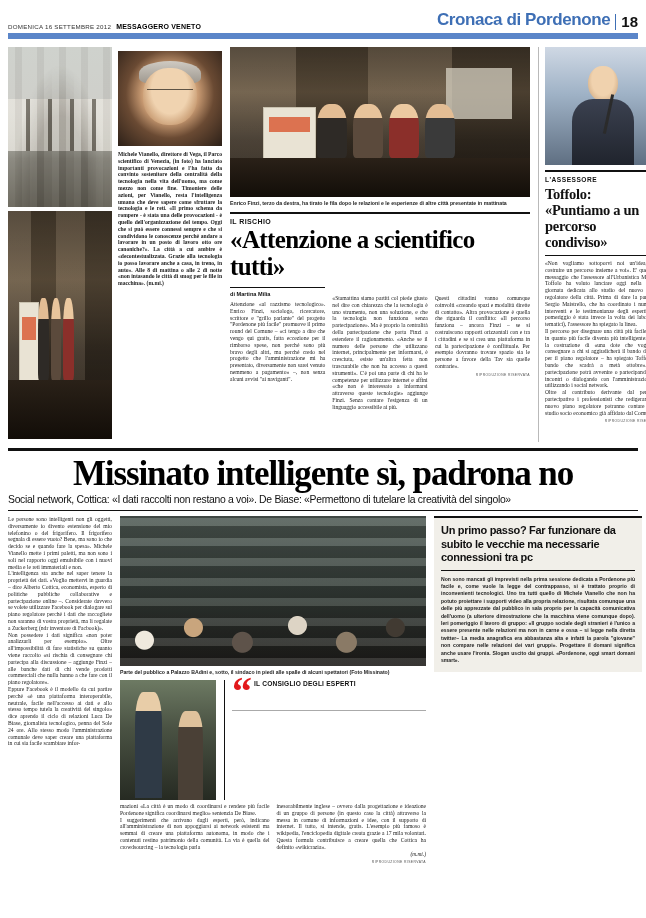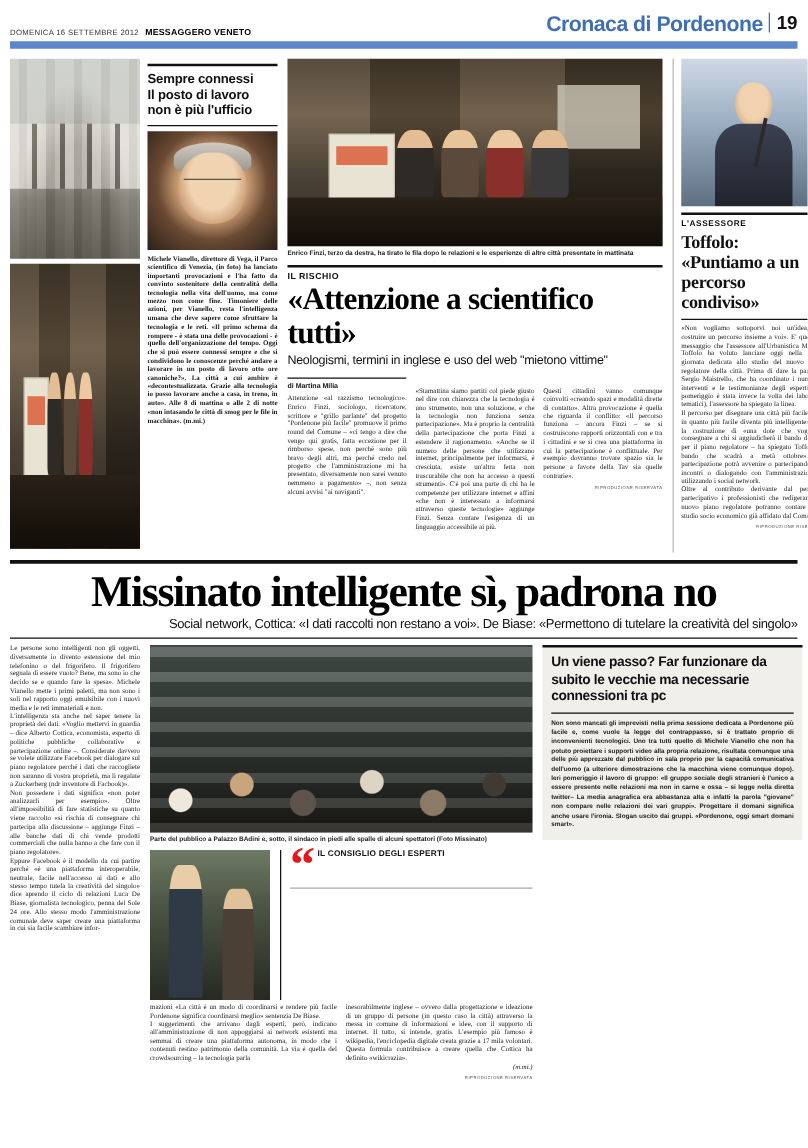--- a/index.html
+++ b/index.html
@@ -11,21 +11,21 @@
     overflow:hidden;
     position:relative;
   }
   .page{position:relative;width:646px;height:918px;box-sizing:border-box;padding:0 8px;}
 
   
   .masthead{display:flex;align-items:flex-end;justify-content:space-between;padding-top:10px;}
   .mast-left{font-family:"Liberation Sans",sans-serif;font-size:6.2px;letter-spacing:.25px;color:#333;display:flex;align-items:baseline;gap:5px;}
   .mast-date{font-weight:400;}
   .mast-paper{font-weight:bold;font-size:7px;letter-spacing:.2px;color:#000;}
-  .mast-right{display:flex;align-items:flex-start;gap:5px;margin-left:28px;}
+  .mast-right{display:flex;align-items:flex-end;gap:5px;margin-left:28px;}
   .mast-section{font-family:"Liberation Sans",sans-serif;font-weight:bold;font-size:17px;color:#3e6fb5;letter-spacing:-.4px;}
   .mast-divider{width:1px;height:16px;background:#3e6fb5;}
   .mast-pageno{font-family:"Liberation Sans",sans-serif;font-weight:bold;font-size:15px;color:#111;}
   .mast-rule{height:6px;background:#5b86c9;margin-top:3px;}
 
   
   .top{display:flex;margin-top:8px;height:395px;}
 
   .col-a{width:104px;flex:none;}
   .col-b{width:104px;flex:none;margin-left:6px;}
@@ -126,21 +126,21 @@
   .tag-right{font-family:"Liberation Sans",sans-serif;font-size:3.4px;letter-spacing:.4px;color:#555;text-align:right;margin-top:3px;}
 
   
   .ass-kicker{font-family:"Liberation Sans",sans-serif;font-weight:bold;font-size:6.6px;letter-spacing:.5px;margin-top:4px;}
   .ass-head{font-family:"Liberation Serif",serif;font-weight:bold;font-size:14.5px;line-height:16px;margin-top:3px;letter-spacing:-.3px;}
   .ass-rule{border-top:2.5px solid #111;}
 
   
   .big-sep{border-top:3px solid #111;margin-top:6px;}
   .mega{font-family:"Liberation Serif",serif;font-weight:bold;font-size:35px;line-height:37px;letter-spacing:-1.1px;margin-top:4px;text-align:center;color:#000;}
-  .mega-sub{font-family:"Liberation Sans",sans-serif;font-size:10.4px;line-height:12px;margin-top:2px;letter-spacing:-.3px;color:#111;text-align:right;}
+  .mega-sub{font-family:"Liberation Sans",sans-serif;font-size:10.4px;line-height:12px;margin-top:2px;letter-spacing:-.3px;color:#111;text-align:left;}
   .mega-rule{height:1px;background:#111;margin-top:4px;}
 
   
   .bottom{display:flex;margin-top:5px;}
   .bcol-a{width:104px;flex:none;}
   .bmid{width:306px;flex:none;margin-left:8px;}
   .bcol-d{width:208px;flex:none;margin-left:8px;}
 
   .quotebox{border-left:1px solid #111;padding-left:7px;}
   .qmark{color:#e2181b;font-family:"Liberation Serif",serif;font-weight:bold;font-size:40px;line-height:24px;letter-spacing:-3px;}
@@ -160,21 +160,21 @@
 <div class="page">
 
   <div class="masthead">
     <div class="mast-left">
       <span class="mast-date">DOMENICA 16 SETTEMBRE 2012</span>
       <span class="mast-paper">MESSAGGERO VENETO</span>
     </div>
     <div class="mast-right">
       <span class="mast-section">Cronaca di Pordenone</span>
       <span class="mast-divider"></span>
-      <span class="mast-pageno">19</span>
+      <span class="mast-pageno">18</span>
     </div>
   </div>
   <div class="mast-rule"></div>
 
   <div class="top">
 
     <div class="col-a">
       <div class="photo ph-piazza">
         <div class="arches"></div>
         <div class="crowd"></div>
@@ -183,25 +183,20 @@
         <div class="wall"></div>
         <div class="banner"></div>
         <div class="person p1"></div>
         <div class="person p2"></div>
         <div class="person p3"></div>
         <div class="table"></div>
       </div>
     </div>
 
     <div class="col-b">
-      <div class="kicker-box">
-        <div class="kicker-title" style="white-space:pre-line;">Sempre connessi
-Il posto di lavoro
-non è più l'ufficio</div>
-      </div>
       <div class="photo ph-vianello">
         <div class="hair"></div>
         <div class="face"></div>
         <div class="glasses"></div>
       </div>
       <div class="body-txt bold" style="margin-top:5px;">Michele Vianello, direttore di Vega, il Parco scientifico di Venezia, (in foto) ha lanciato importanti provocazioni e l'ha fatto da convinto sostenitore della centralità della tecnologia nella vita dell'uomo, ma come mezzo non come fine. Timoniere delle azioni, per Vianello, resta l'intelligenza umana che deve sapere come sfruttare la tecnologia e le reti. «Il primo schema da rompere - è stata una delle provocazioni - è quello dell'organizzazione del tempo. Oggi che si può essere connessi sempre e che si condividono le conoscenze perché andare a lavorare in un posto di lavoro otto ore canoniche?». La città a cui ambire è «decontestualizzata. Grazie alla tecnologia io posso lavorare anche a casa, in treno, in auto». Alle 8 di mattina o alle 2 di notte «non intasando le città di smog per le file in macchina». (m.mi.)</div>
     </div>
 
     <div class="col-c">
       <div class="photo ph-conf">
@@ -212,21 +207,20 @@
         <div class="person p2"></div>
         <div class="person p3"></div>
         <div class="person p4"></div>
         <div class="table"></div>
       </div>
       <div class="caption">Enrico Finzi, terzo da destra, ha tirato le fila dopo le relazioni e le esperienze di altre città presentate in mattinata</div>
 
       <div class="sec-rule-top"></div>
       <div class="eyebrow">IL RISCHIO</div>
       <div class="head-main">«Attenzione a scientifico tutti»</div>
-      <div class="subhead">Neologismi, termini in inglese e uso del web "mietono vittime"</div>
 
       <div class="cols3">
         <div>
           <div class="byline">di Martina Milia</div>
           <div class="body-txt" style="margin-top:4px;">Attenzione «al razzismo tecnologico». Enrico Finzi, sociologo, ricercatore, scrittore e "grillo parlante" del progetto "Pordenone più facile" promuove il primo round del Comune – «ci tengo a dire che vengo qui gratis, fatta eccezione per il rimborso spese, non perché sono più bravo degli altri, ma perché credo nel progetto che l'amministrazione mi ha presentato, diversamente non sarei venuto nemmeno a pagamento» –, non senza alcuni avvisi "ai naviganti".</div>
         </div>
         <div>
           <div class="body-txt" style="margin-top:12px;">«Stamattina siamo partiti col piede giusto nel dire con chiarezza che la tecnologia è uno strumento, non una soluzione, e che la tecnologia non funziona senza partecipazione». Ma è proprio la centralità della partecipazione che porta Finzi a estendere il ragionamento. «Anche se il numero delle persone che utilizzano internet, principalmente per informarsi, è cresciuta, esiste un'altra fetta non trascurabile che non ha accesso a questi strumenti». C'è poi una parte di chi ha le competenze per utilizzare internet e affini «che non è interessato a informarsi attraverso queste tecnologie» aggiunge Finzi. Senza contare l'esigenza di un linguaggio accessibile ai più.</div>
         </div>
         <div>
@@ -298,20 +292,20 @@
         <div>
           <div class="body-txt">inesorabilmente inglese – ovvero dalla progettazione e ideazione di un gruppo di persone (in questo caso la città) attraverso la messa in comune di informazioni e idee, con il supporto di internet. Il tutto, si intende, gratis. L'esempio più famoso è wikipedia, l'enciclopedia digitale creata grazie a 17 mila volontari. Questa formula contribuisce a creare quella che Cottica ha definito «wikicrazia».</div>
           <div class="sig">(m.mi.)</div>
           <div class="tag-right">RIPRODUZIONE RISERVATA</div>
         </div>
       </div>
     </div>
 
     <div class="bcol-d">
       <div class="greybox">
-        <div class="gb-head">Un viene passo? Far funzionare da subito le vecchie ma necessarie connessioni tra pc</div>
+        <div class="gb-head">Un primo passo? Far funzionare da subito le vecchie ma necessarie connessioni tra pc</div>
         <div class="gb-rule"></div>
         <div class="gb-body">Non sono mancati gli imprevisti nella prima sessione dedicata a Pordenone più facile e, come vuole la legge del contrappasso, si è trattato proprio di inconvenienti tecnologici. Uno tra tutti quello di Michele Vianello che non ha potuto proiettare i supporti video alla propria relazione, risultata comunque una delle più apprezzate dal pubblico in sala proprio per la capacità comunicativa dell'uomo (a ulteriore dimostrazione che la macchina viene comunque dopo). Ieri pomeriggio il lavoro di gruppo: «Il gruppo sociale degli stranieri è l'unico a essere presente nelle relazioni ma non in carne e ossa – si legge nella diretta twitter– La media anagrafica era abbastanza alta e infatti la parola "giovane" non compare nelle relazioni dei vari gruppi». Progettare il domani significa anche usare l'ironia. Slogan uscito dai gruppi. «Pordenone, oggi smart domani smart».</div>
       </div>
     </div>
   </div>
 
 </div>
 
 </body></html>

